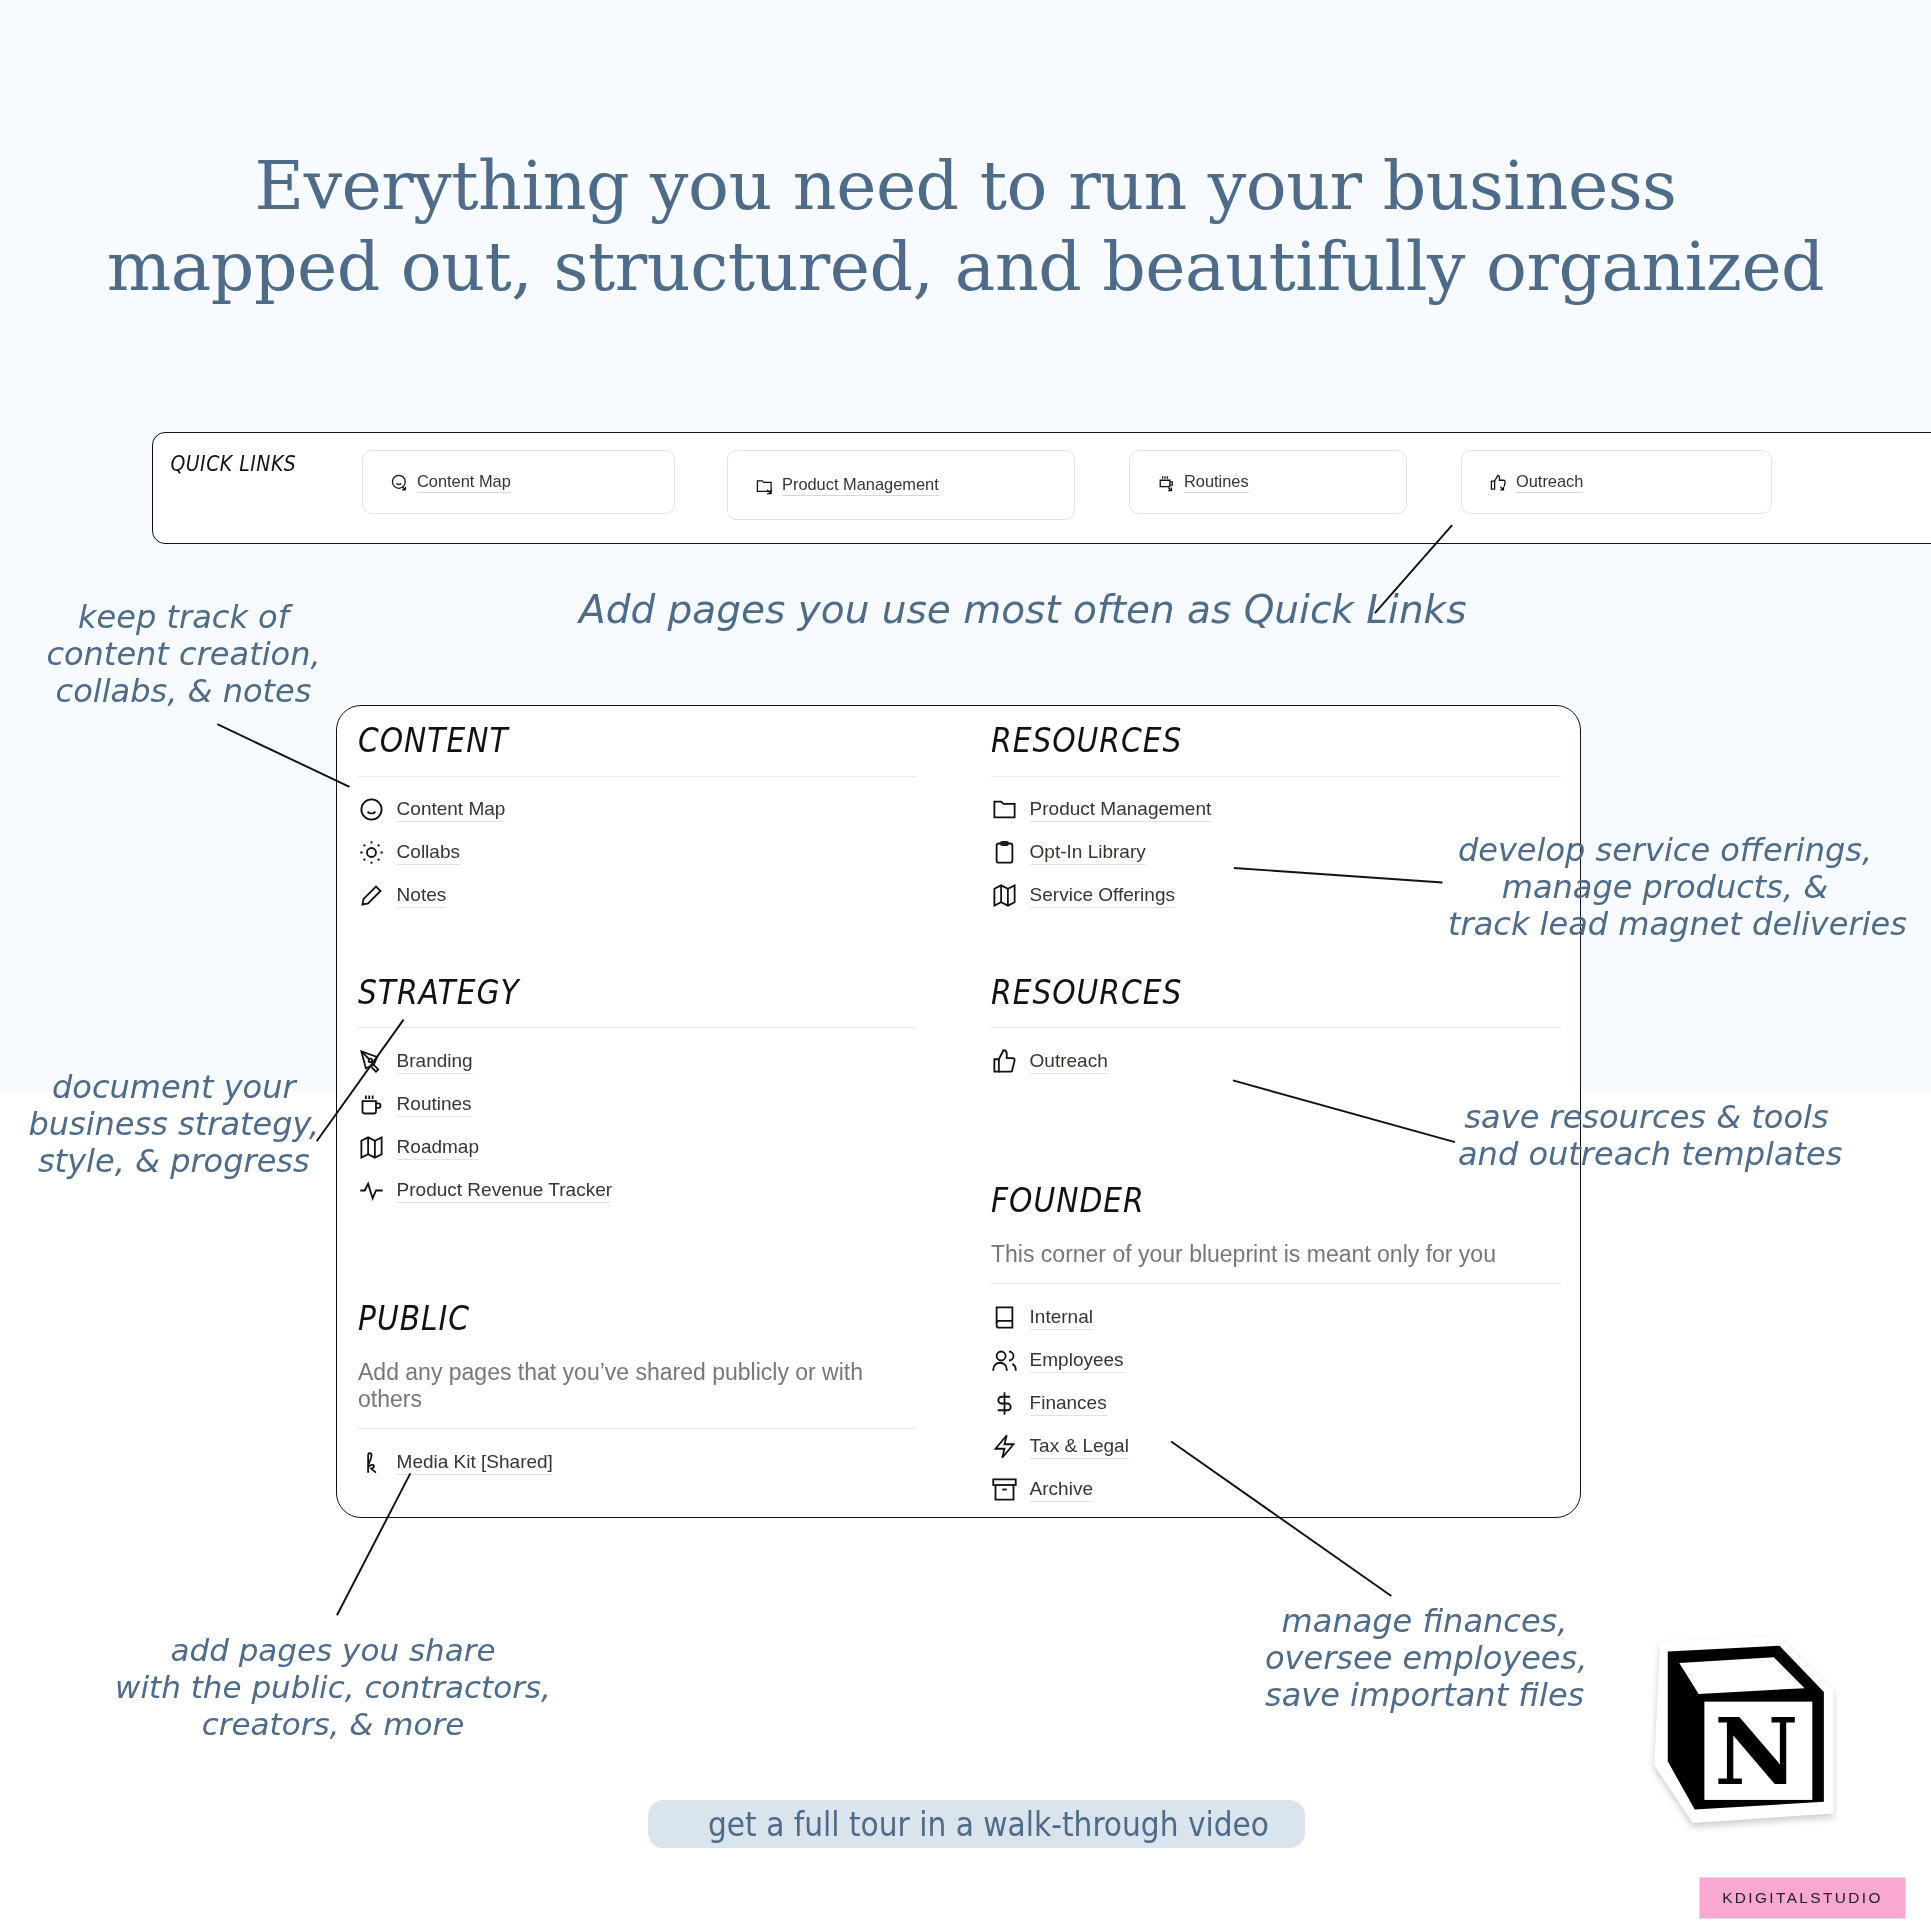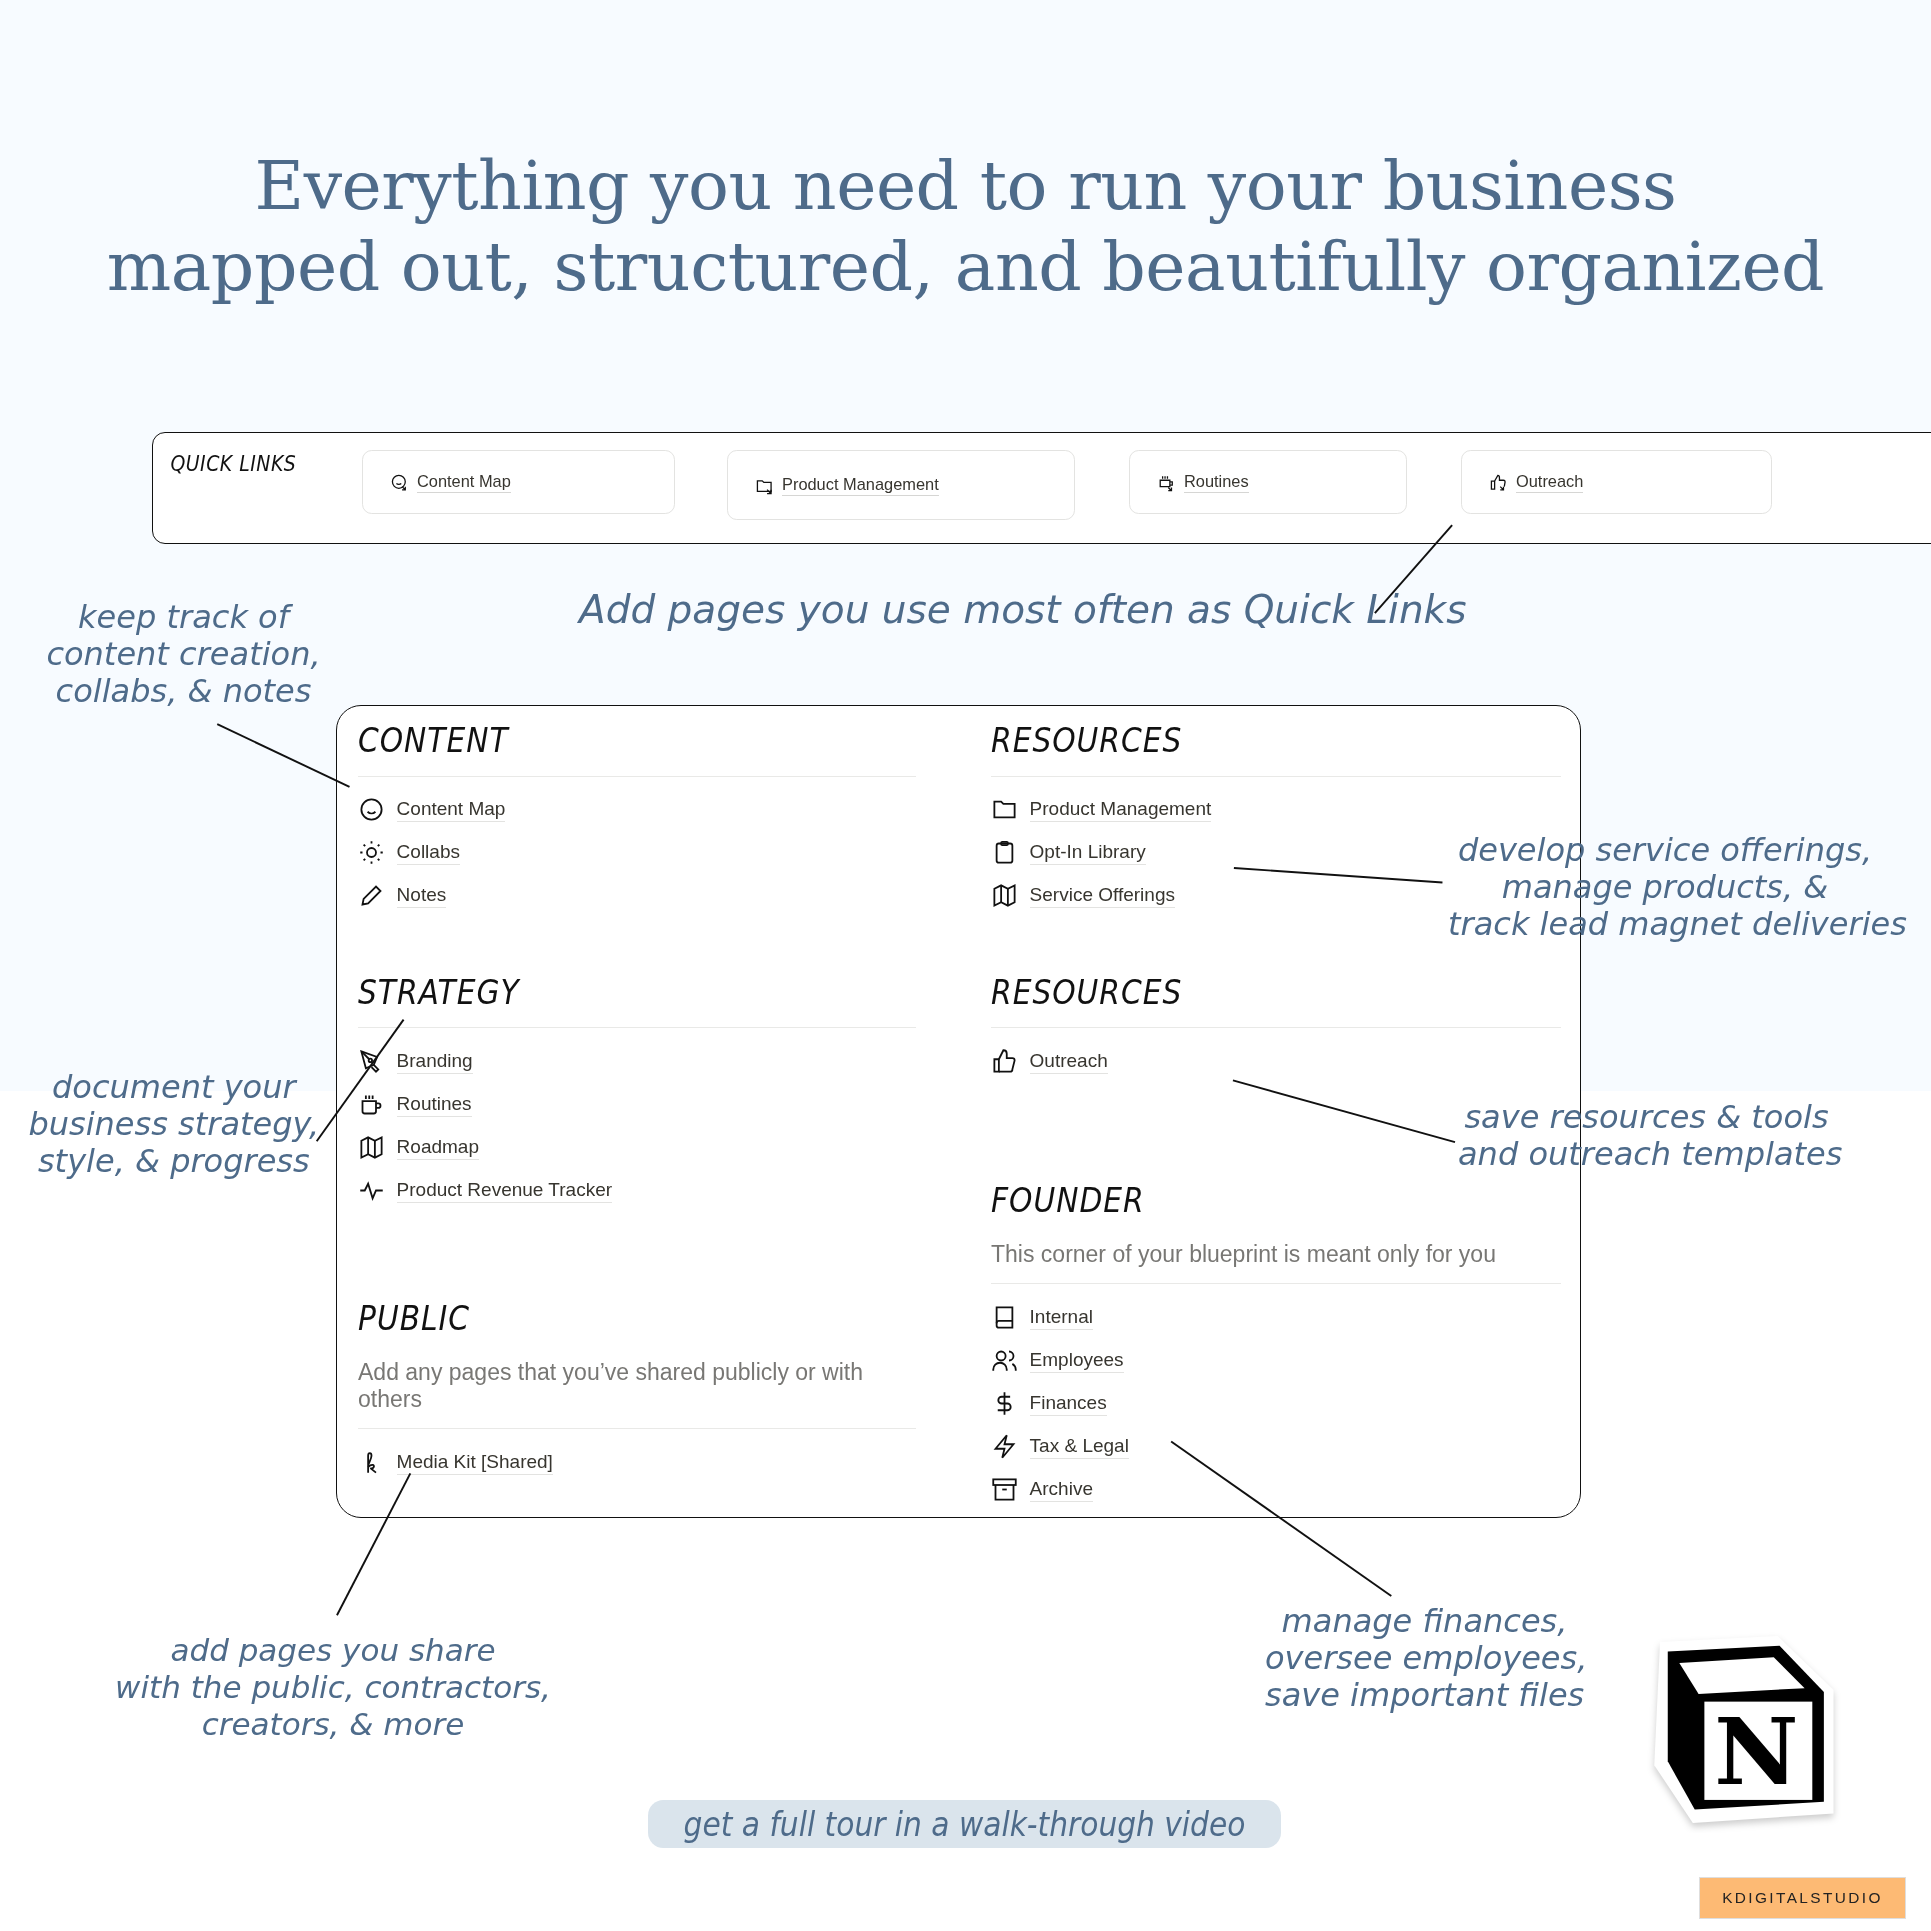--- a/index.html
+++ b/index.html
@@ -15,23 +15,23 @@
   .ql-btn svg{width:19.3px;height:19.3px;margin-right:7.7px;}
   .card{position:absolute;left:336px;top:705px;width:1245px;height:813px;border:1.9px solid #111;border-radius:25px;background:#fff;box-sizing:border-box;}
   .sec{position:absolute;}
   .sec h2{margin:0;font-family:"DejaVu Sans Condensed","DejaVu Sans",sans-serif;font-style:italic;font-weight:normal;font-size:33px;letter-spacing:1px;color:#111;}
   .sec .desc{color:#787774;font-size:23px;margin-top:21px;}
   .sec hr{border:none;border-top:1.9px solid #e9e9e7;margin:0;}
   .item{display:flex;align-items:center;height:43px;font-size:19px;color:#37352f;}
   .item svg{width:27px;height:27px;margin-right:11.6px;flex:none;}
   .item .lbl{border-bottom:1.9px solid #e3e3e1;padding-bottom:1px;line-height:23px;}
   .lines{position:absolute;left:0;top:0;width:1931px;height:1931px;pointer-events:none;}
-  .tour{position:absolute;left:648px;top:1800px;width:633px;height:48px;border-radius:15.4px;background:#dae4ec;display:flex;align-items:center;justify-content:center;font-family:"DejaVu Sans Condensed","DejaVu Sans",sans-serif;font-style:italic;color:#4e6b8a;font-size:33px;}
+  .tour{position:absolute;left:648px;top:1800px;width:633px;height:48px;border-radius:15.4px;background:#dae4ec;display:flex;align-items:center;justify-content:center;font-family:"DejaVu Sans Condensed","DejaVu Sans",sans-serif;color:#4e6b8a;font-size:33px;padding-left:24px;}
   .logo{position:absolute;left:1635px;top:1630px;width:212px;height:203px;}
-  .brand{position:absolute;left:1699px;top:1877px;width:207px;height:42px;border:1.4px solid #dedede;box-sizing:border-box;display:flex;align-items:center;justify-content:center;font-size:15.4px;letter-spacing:2.4px;color:#222;background:#fdba74;}
+  .brand{position:absolute;left:1699px;top:1877px;width:207px;height:42px;border:1.4px solid #dedede;box-sizing:border-box;display:flex;align-items:center;justify-content:center;font-size:15.4px;letter-spacing:2.4px;color:#222;background:#f9a8d4;}
 </style>
 </head>
 <body>
 
 <div class="bg-top"></div>
 
 <div class="title">
   <div>Everything you need to run your business</div>
   <div>mapped out, structured, and beautifully organized</div>
 </div>

